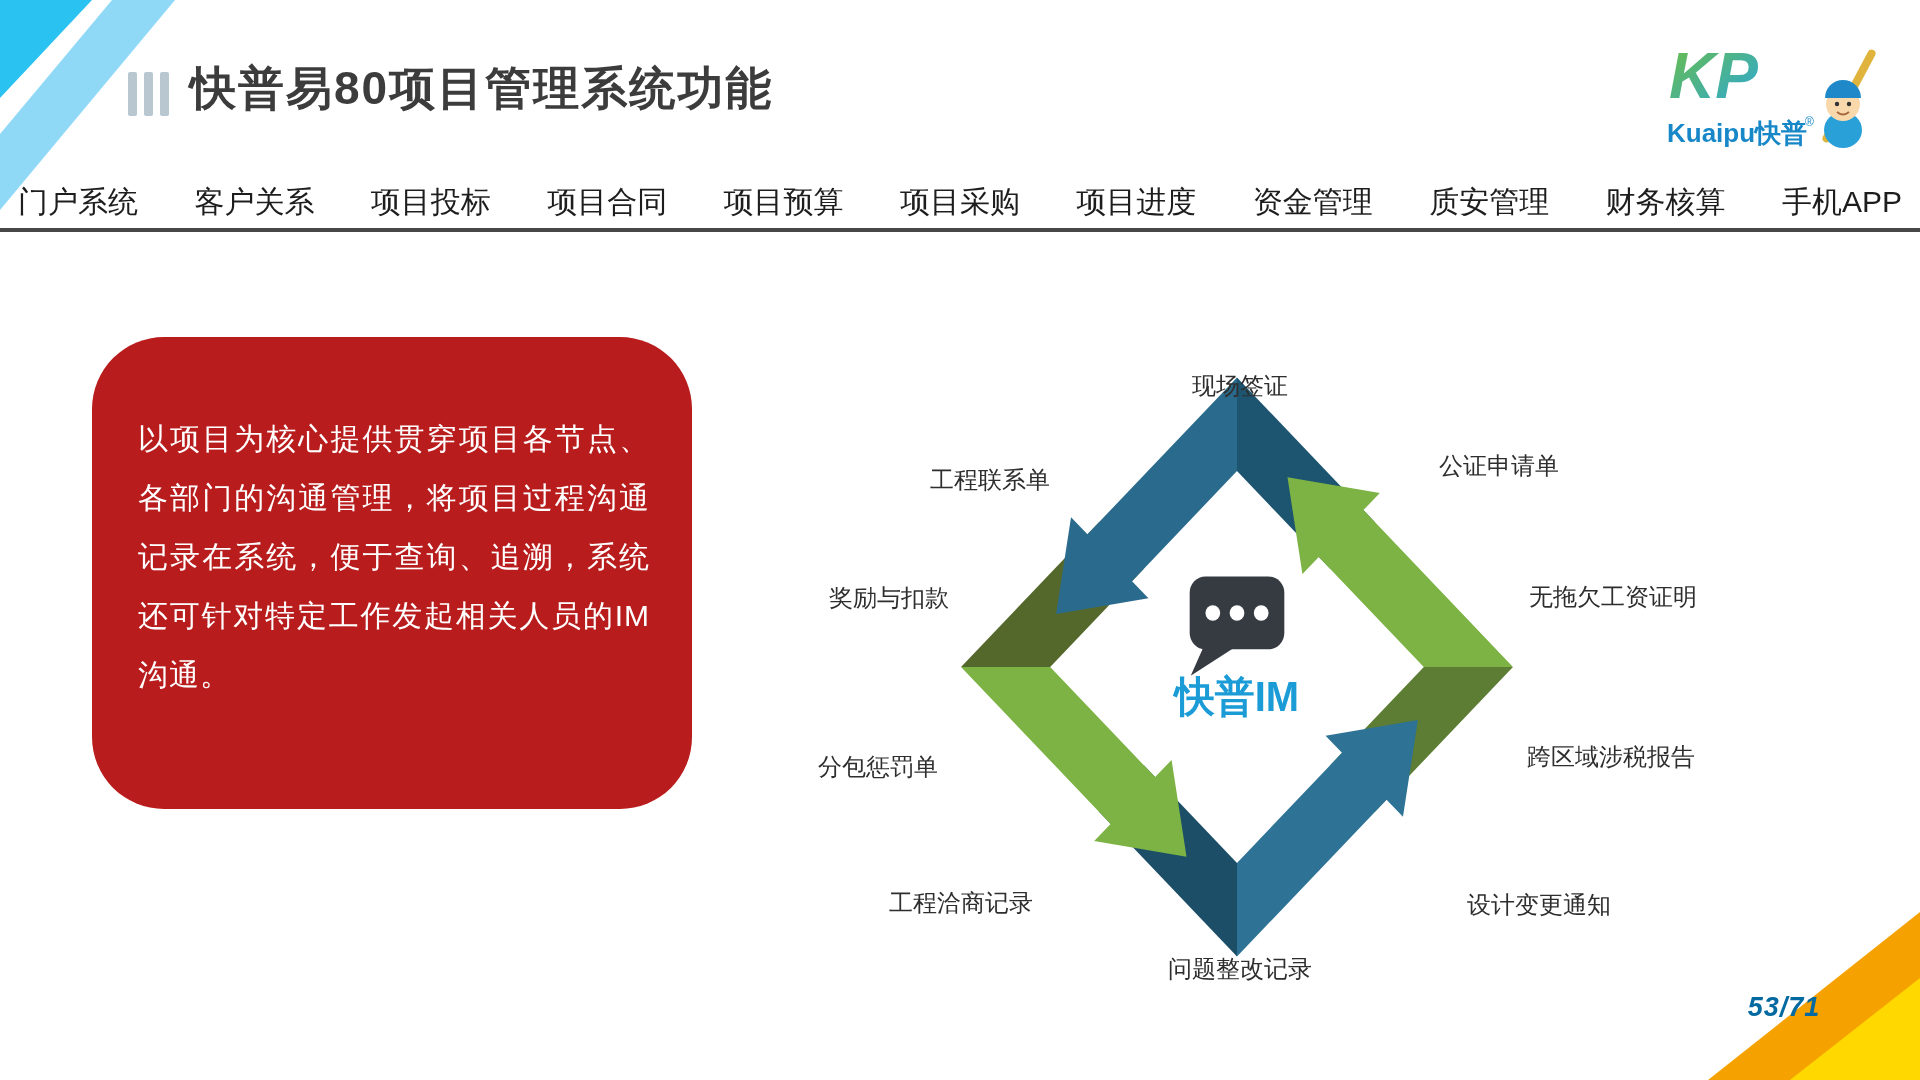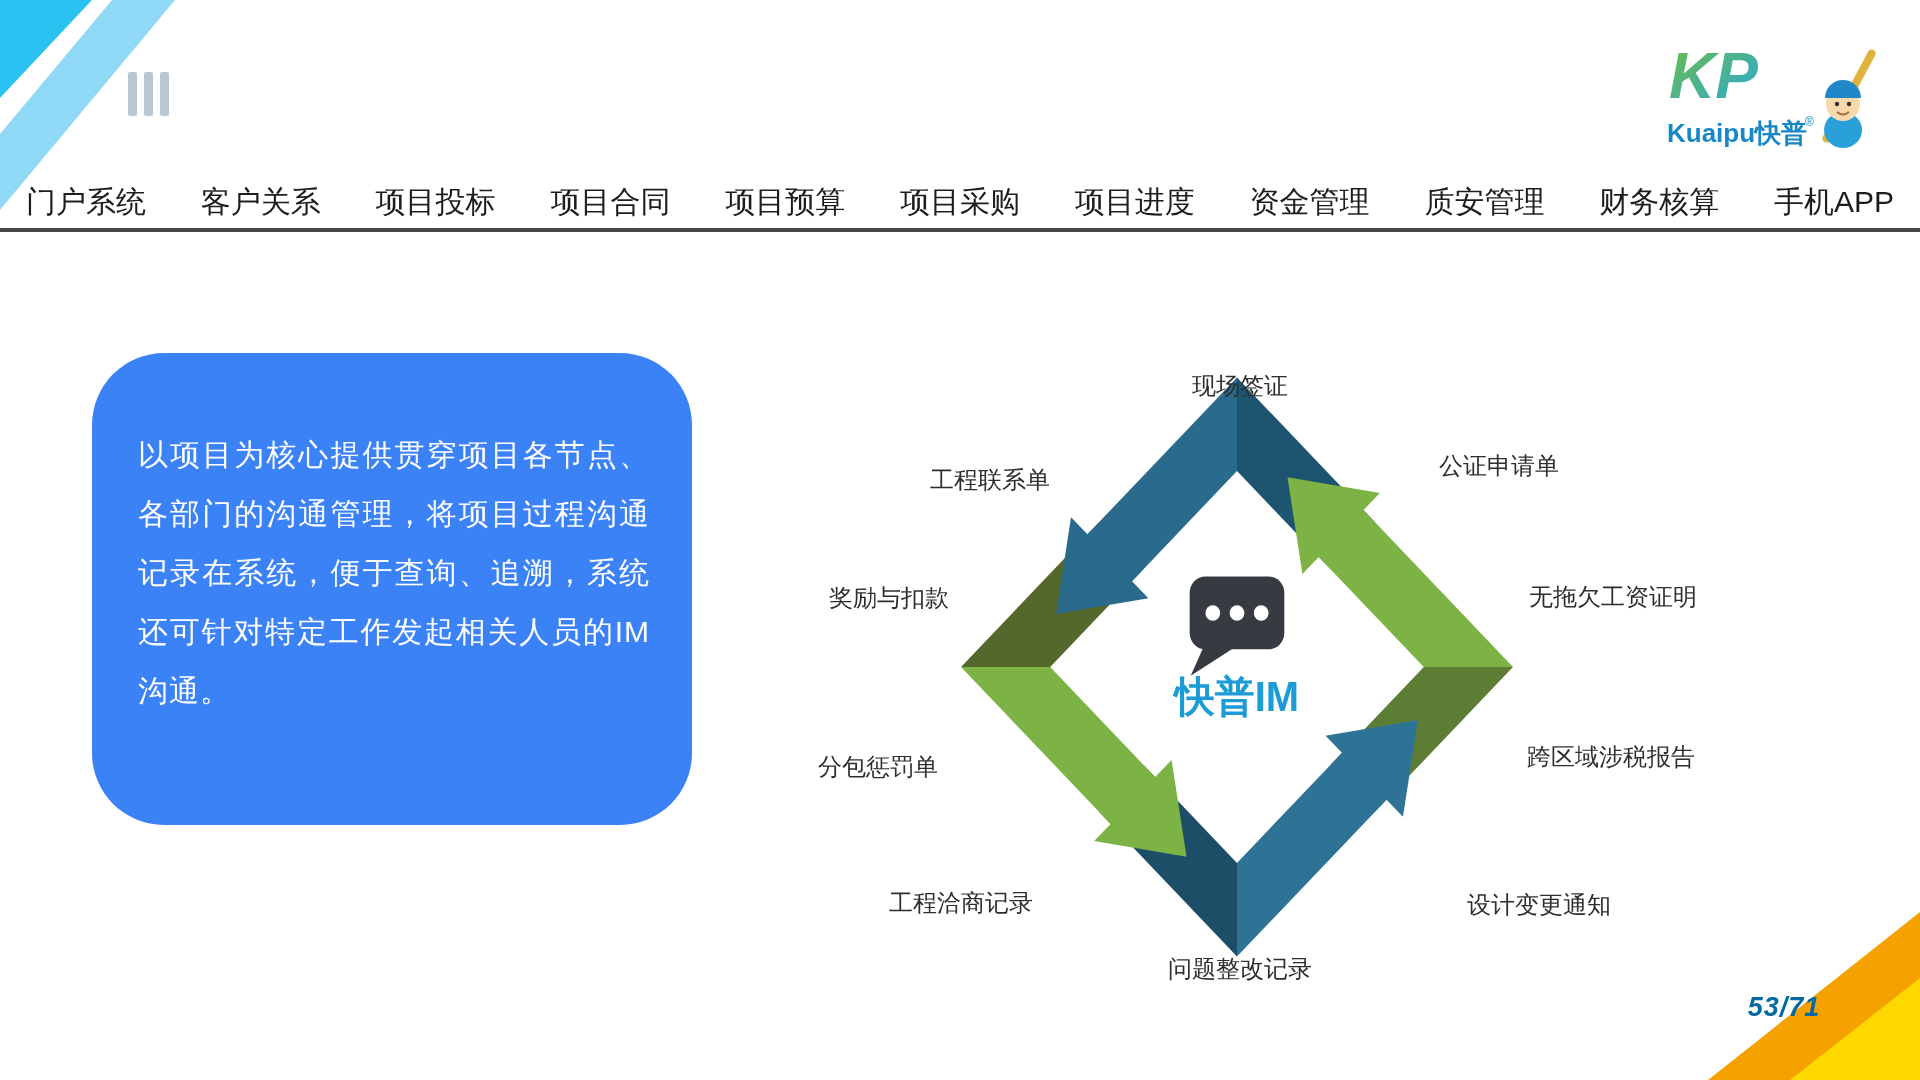--- a/index.html
+++ b/index.html
@@ -21,26 +21,26 @@
   .header { position:absolute; top:50px; left:0; width:100%; height:115px; }
   .title-bars { position:absolute; left:128px; top:22px; display:flex; gap:7px; }
   .title-bars span { width:9px; height:44px; background:#B9C7D1; border-radius:2px; }
   .page-title { position:absolute; left:190px; top:8px; font-size:46px; font-weight:bold;
     color:#3C3C3C; letter-spacing:2px; white-space:nowrap; }
   .logo-svg { position:absolute; right:40px; top:-14px; }
 
   .nav { position:absolute; top:175px; left:0; width:1920px; height:57px;
     border-bottom:4px solid #474747; }
   .nav-inner { display:flex; justify-content:space-between; align-items:center;
-    padding:0 26px; height:53px; }
+    padding:0 18px; height:53px; }
   .tab { font-size:30px; color:#1D1D1D; line-height:53px; white-space:nowrap; cursor:pointer; }
   .tab.active { background:#1C9DD8; color:#ffffff; padding:0 26px; font-weight:bold; }
 
   .intro-box { position:absolute; left:92px; top:337px; width:600px; height:472px;
-    background:#3b82f6; border-radius:72px; padding:72px 42px 0 46px;margin-top:16px; }
+    background:#b91c1c; border-radius:72px; padding:72px 42px 0 46px; }
   .intro-text { color:#ffffff; font-size:30px; line-height:59px; letter-spacing:1px;
     text-align:justify; }
 
   .diagram-svg { position:absolute; left:932px; top:347px; }
   .teal      { fill:#2A6B8D; }
   .tealDark  { fill:#1D5470; }
   .teal2     { fill:#2E7396; }
   .tealDark2 { fill:#1C4E68; }
   .green     { fill:#7CB344; }
   .olive     { fill:#55682B; }
@@ -59,20 +59,21 @@
 <div class="deco cyan-tl"></div>
 <div class="deco orange-br"></div>
 <div class="deco yellow-br"></div>
 
 <div class="header">
   <div class="title-bars">
     <span></span>
     <span></span>
     <span></span>
   </div>
+  <div class="page-title">快普易80项目管理系统功能</div>
 
   <svg class="logo-svg" width="215" height="125" viewBox="0 0 215 125">
     <defs>
       <linearGradient id="kpgrad" x1="0" y1="0" x2="1" y2="1">
         <stop offset="0" stop-color="#6CBE45"></stop>
         <stop offset="1" stop-color="#2AA7DE"></stop>
       </linearGradient>
     </defs>
     <text x="4" y="62" font-size="64" font-weight="bold" font-style="italic" fill="url(#kpgrad)">KP</text>
     <text x="2" y="106" font-size="26" font-weight="bold" fill="#1787C8">Kuaipu快普</text>

